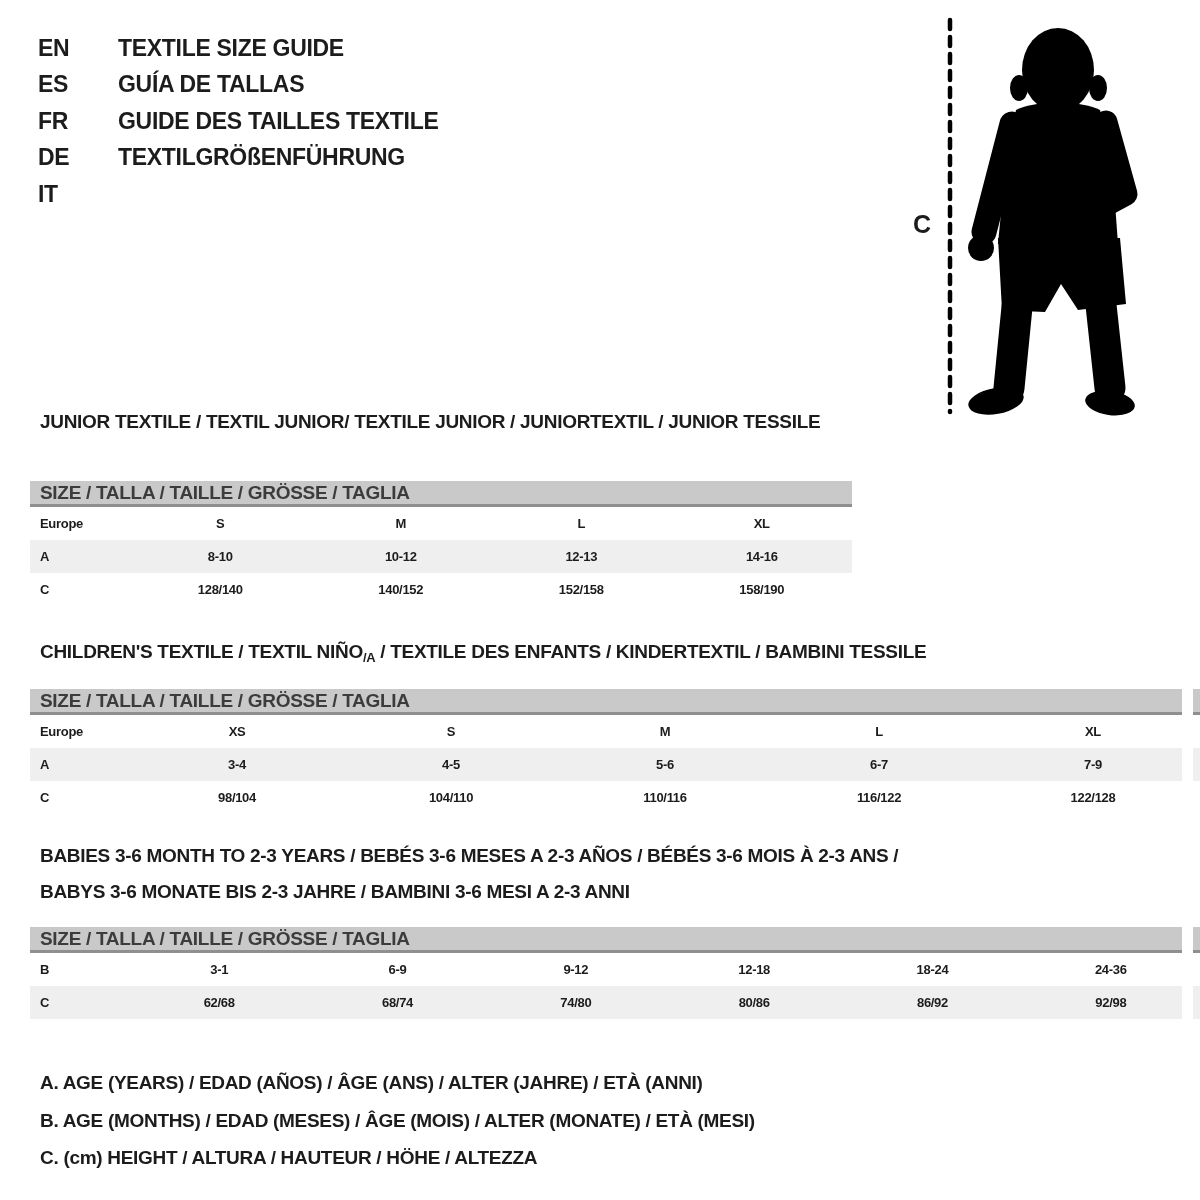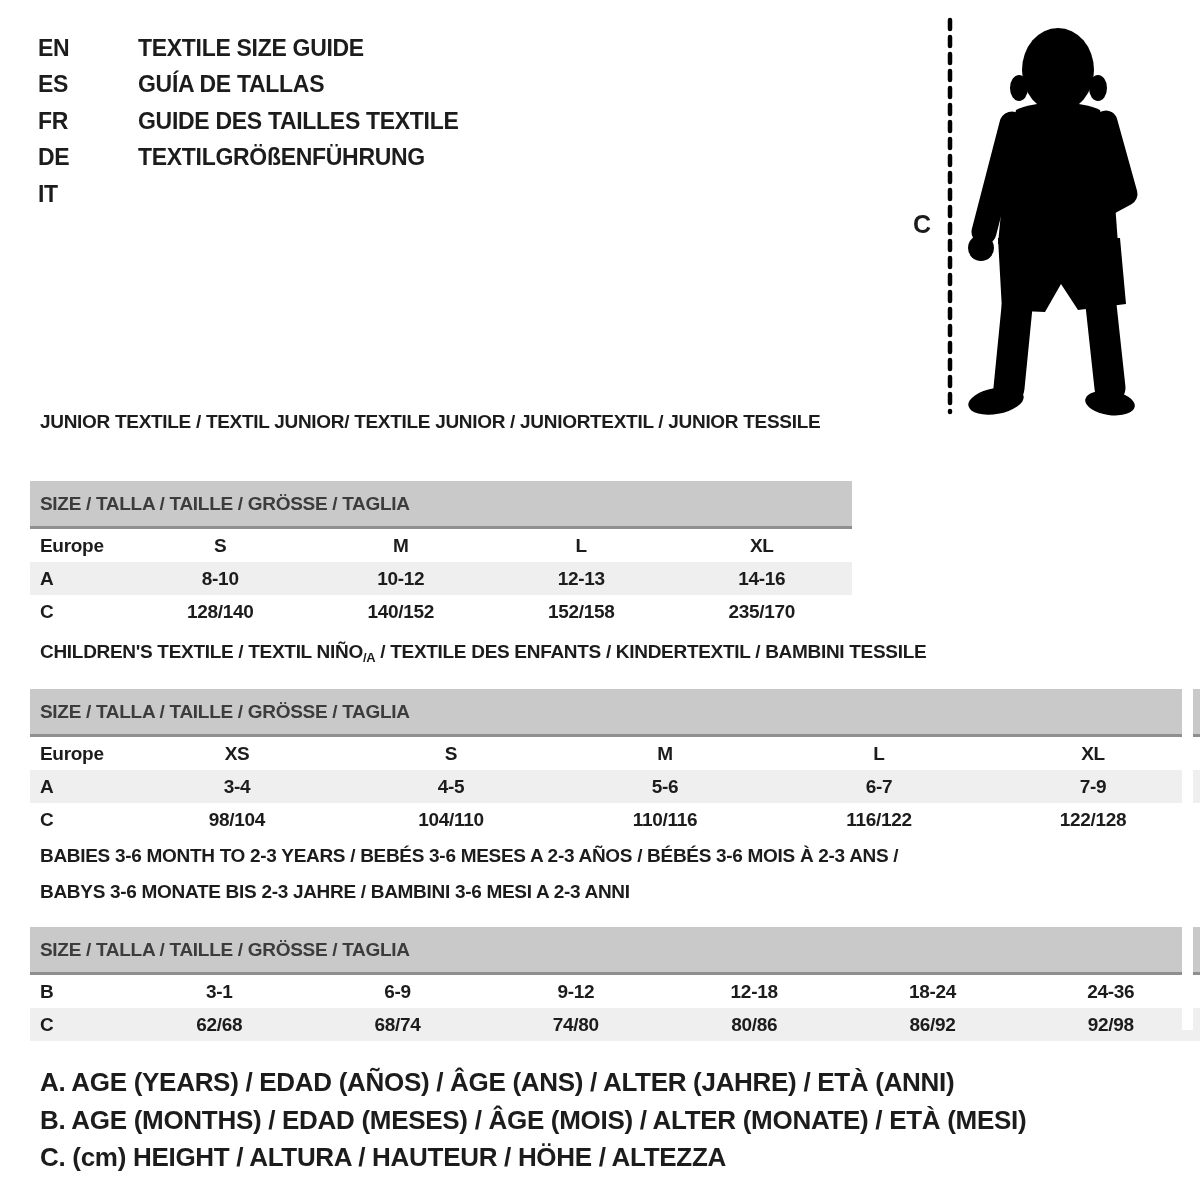--- a/index.html
+++ b/index.html
@@ -7,53 +7,53 @@
     --bar-text:#3c3c3c; --row-shade:#efefef; --silhouette:#000000;
   }
   *{margin:0;padding:0;box-sizing:border-box;}
   body{background:#fff;font-family:"Liberation Sans",sans-serif;}
   .page{position:relative;width:1200px;height:1200px;background:var(--page-bg);overflow:hidden;color:var(--text);}
 
   
   .lang-header{position:absolute;left:38px;top:30px;}
   .lang-row{display:flex;height:36.5px;align-items:center;}
   .lang-code{width:80px;font-weight:bold;font-size:23px;letter-spacing:-0.3px;}
-  .lang-title{font-weight:bold;font-size:23px;letter-spacing:-0.3px;white-space:nowrap;margin-left:20px;}
+  .lang-title{font-weight:bold;font-size:23px;letter-spacing:-0.3px;white-space:nowrap;}
 
   
   .figure-svg{position:absolute;left:938px;top:12px;}
   .sil{fill:var(--silhouette);}
   .sil-stroke{stroke:var(--silhouette);fill:none;stroke-linecap:round;stroke-linejoin:round;}
   .figure-label{position:absolute;left:906px;top:210px;width:32px;text-align:center;
     font-weight:bold;font-size:25px;}
 
   
   .section-title{position:absolute;left:40px;font-weight:bold;font-size:19px;
     letter-spacing:-0.3px;white-space:nowrap;line-height:36px;}
   .section-title .sub{font-size:13px;vertical-align:-4px;}
   .table{position:absolute;left:30px;}
   .section-junior .section-title{top:404px;}
   .section-junior .table{top:481px;width:822px;}
   .section-children .section-title{top:634px;}
   .section-children .table{top:689px;width:1170px;}
   .section-babies .section-title{top:838px;}
   .section-babies .table{top:927px;width:1170px;}
 
-  .size-bar{height:48px;background:var(--bar-bg);border-bottom:3px solid var(--bar-border);
+  .size-bar{height:26px;background:var(--bar-bg);border-bottom:3px solid var(--bar-border);
     display:flex;align-items:center;padding-left:10px;font-weight:bold;font-size:19px;
     letter-spacing:-0.3px;color:var(--bar-text);}
-  .t-row{display:flex;height:33px;align-items:center;font-weight:bold;font-size:19px;
+  .t-row{display:flex;height:33px;align-items:center;font-weight:bold;font-size:13px;
     letter-spacing:-0.3px;}
   .t-row.shaded{background:var(--row-shade);}
   .t-label{width:100px;padding-left:10px;text-align:left;}
   .t-cell{flex:1;text-align:center;}
 
   
   .legend{position:absolute;left:40px;top:1064px;}
-  .legend-line{font-weight:bold;font-size:26px;letter-spacing:-0.3px;line-height:37.5px;white-space:nowrap;}
+  .legend-line{font-weight:bold;font-size:19px;letter-spacing:-0.3px;line-height:37.5px;white-space:nowrap;}
 
   
   .right-strip{position:absolute;left:1182px;top:685px;width:11px;height:345px;background:var(--page-bg);z-index:5;}
 </style>
 </head>
 <body>
 
 <div class="page">
 
   <div class="lang-header">
@@ -118,21 +118,21 @@
             <div class="t-cell">8-10</div>
             <div class="t-cell">10-12</div>
             <div class="t-cell">12-13</div>
             <div class="t-cell">14-16</div>
           </div>
           <div class="t-row">
             <div class="t-label">C</div>
             <div class="t-cell">128/140</div>
             <div class="t-cell">140/152</div>
             <div class="t-cell">152/158</div>
-            <div class="t-cell">235/170</div>
+            <div class="t-cell">158/190</div>
           </div>
         </div>
       </div>
       <div class="section section-children">
         <div class="section-title">
           <div class="title-line"><span>CHILDREN'S TEXTILE / TEXTIL NIÑO</span><span class="sub">/A</span><span> / TEXTILE DES ENFANTS / KINDERTEXTIL / BAMBINI TESSILE</span></div>
         </div>
         <div class="table">
           <div class="size-bar">SIZE / TALLA / TAILLE / GRÖSSE / TAGLIA</div>
           <div class="t-row">

